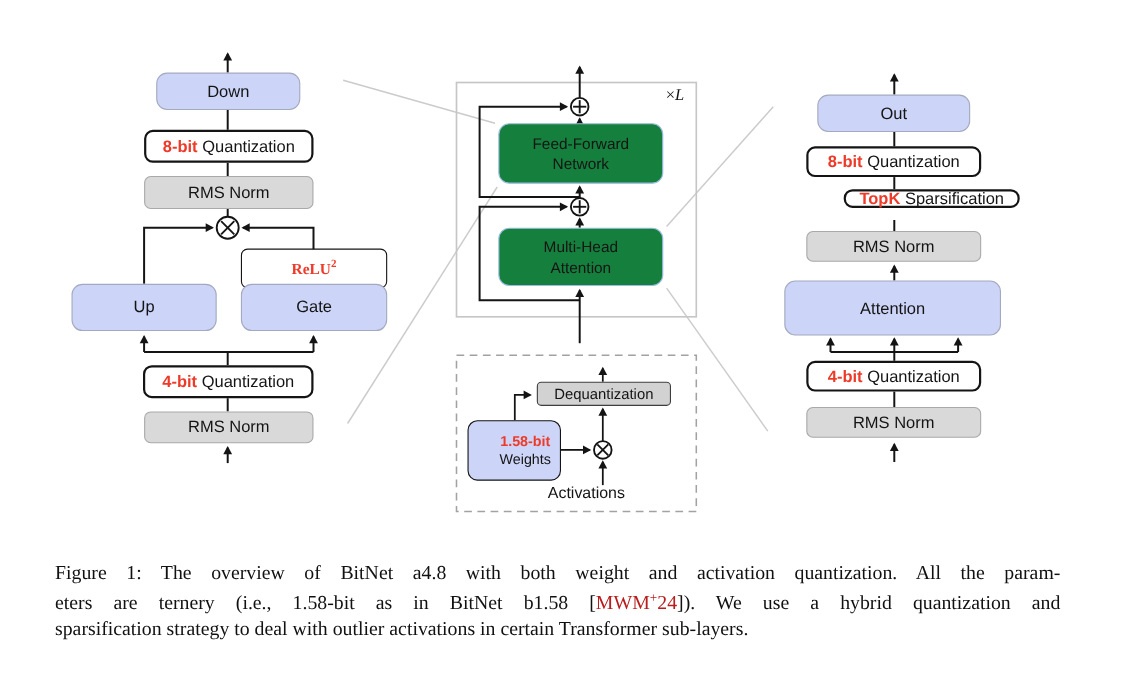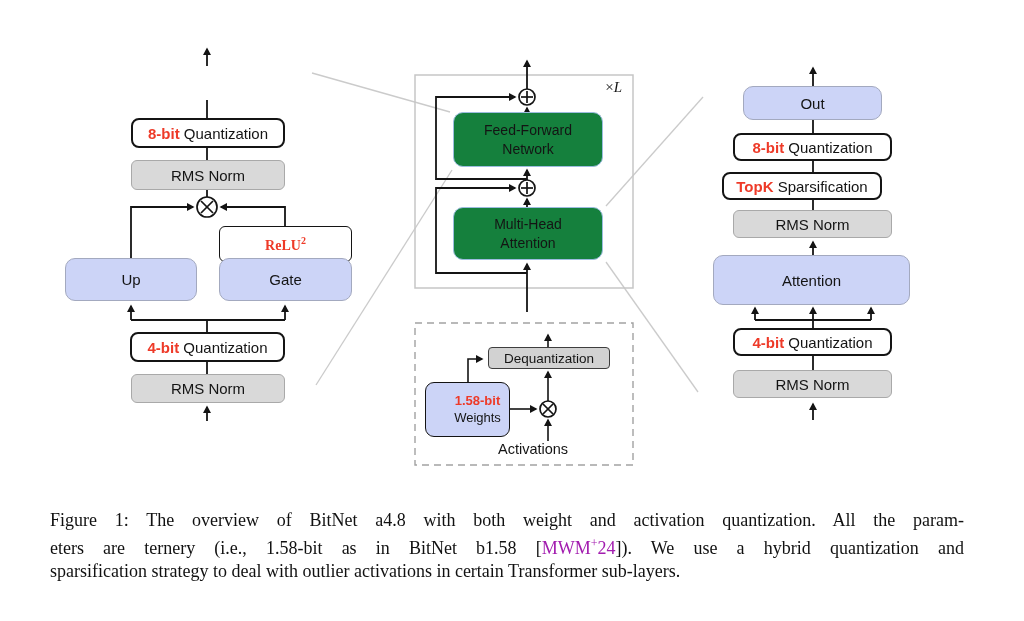--- a/index.html
+++ b/index.html
@@ -18,21 +18,21 @@
   .relu-box sup{font-size:10px;}
   .dequant{background:#d2d2d2;border:1.4px solid #3e3e3e;border-radius:4px;font-size:13.5px;}
   .weights{background:#ccd4f7;border:1.6px solid #141414;border-radius:9px;font-size:13px;line-height:1.3;padding-left:20px;}
   .plain-label{position:absolute;z-index:2;}
   .xl{font-family:"Liberation Serif",serif;font-size:15px;text-align:right;}
   .xl i{font-style:italic;}
   .activ{font-size:14.5px;text-align:left;}
   .caption{position:absolute;left:50px;top:509px;width:914px;z-index:2;
            font-family:"Liberation Serif",serif;font-size:18px;line-height:23px;color:#111;}
   .jline{text-align:justify;text-align-last:justify;}
-  .cite{color:#a21caf;}
+  .cite{color:#b91c1c;}
   .cite sup{font-size:12px;}
 </style>
 </head>
 <body>
 
 <div class="stage">
 
   <svg class="layer" width="1024" height="621" viewBox="0 0 1024 621">
     <defs>
       <marker id="ah" markerUnits="userSpaceOnUse" markerWidth="9" markerHeight="9" refX="6.5" refY="4.5" orient="auto">
@@ -114,20 +114,23 @@
       <line x1="521" y1="188" x2="533" y2="188"></line>
       <line x1="527" y1="182" x2="527" y2="194"></line>
     </g>
     <g stroke="#141414" stroke-width="1.7" fill="#ffffff">
       <circle cx="548" cy="409" r="8"></circle>
       <line x1="543" y1="404" x2="553" y2="414"></line>
       <line x1="543" y1="414" x2="553" y2="404"></line>
     </g>
   </svg>
 
+  <div class="box lav" style="left:142px;top:66px;width:131px;height:34px;">
+    <span>Down</span>
+  </div>
   <div class="box white" style="left:131px;top:118px;width:154px;height:30px;">
     <span><span class="em">8-bit</span><span> Quantization</span></span>
   </div>
   <div class="box gray" style="left:131px;top:160px;width:154px;height:30px;">
     <span>RMS Norm</span>
   </div>
   <div class="box relu-box" style="left:219px;top:226px;width:133px;height:36px;">
     <span><span>ReLU</span><sup>2</sup></span>
   </div>
   <div class="box lav" style="left:65px;top:258px;width:132px;height:43px;">
@@ -169,21 +172,21 @@
     </span>
   </div>
   <div class="plain-label activ" style="left:498px;top:441px;width:110px;height:18px;">Activations</div>
 
   <div class="box lav" style="left:743px;top:86px;width:139px;height:34px;">
     <span>Out</span>
   </div>
   <div class="box white" style="left:733px;top:133px;width:159px;height:28px;">
     <span><span class="em">8-bit</span><span> Quantization</span></span>
   </div>
-  <div class="box white" style="left:722px;top:172px;width:160px;height:28px;">
+  <div class="box white" style="left:767px;top:172px;width:160px;height:17px;">
     <span><span class="em">TopK</span><span> Sparsification</span></span>
   </div>
   <div class="box gray" style="left:733px;top:210px;width:159px;height:28px;">
     <span>RMS Norm</span>
   </div>
   <div class="box lav" style="left:713px;top:255px;width:197px;height:50px;">
     <span>Attention</span>
   </div>
   <div class="box white" style="left:733px;top:328px;width:159px;height:28px;">
     <span><span class="em">4-bit</span><span> Quantization</span></span>

